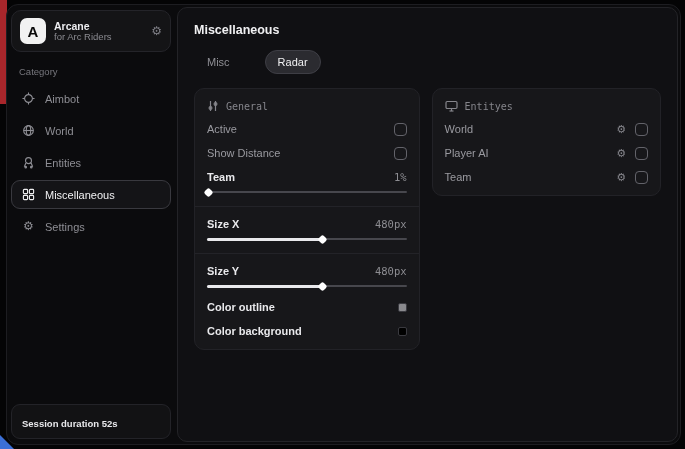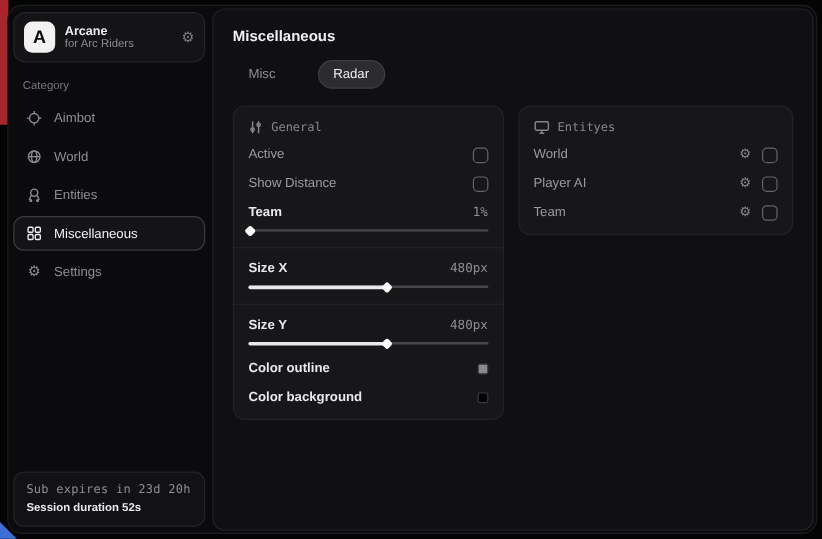--- a/index.html
+++ b/index.html
@@ -140,21 +140,20 @@
         <span>Miscellaneous</span>
       </div>
 
       <div class="nav-item">
         <span class="glyph">⚙</span>
         <span>Settings</span>
       </div>
     </div>
 
     <div class="sub-card">
-      <div class="sub-expires mono">Sub expires in 23d 20h</div>
       <div class="sub-session">Session duration 52s</div>
     </div>
   </div>
 
   <div class="main">
 
     <div class="page-title">Miscellaneous</div>
 
     <div class="tabs">
       <div class="tab">Misc</div>

